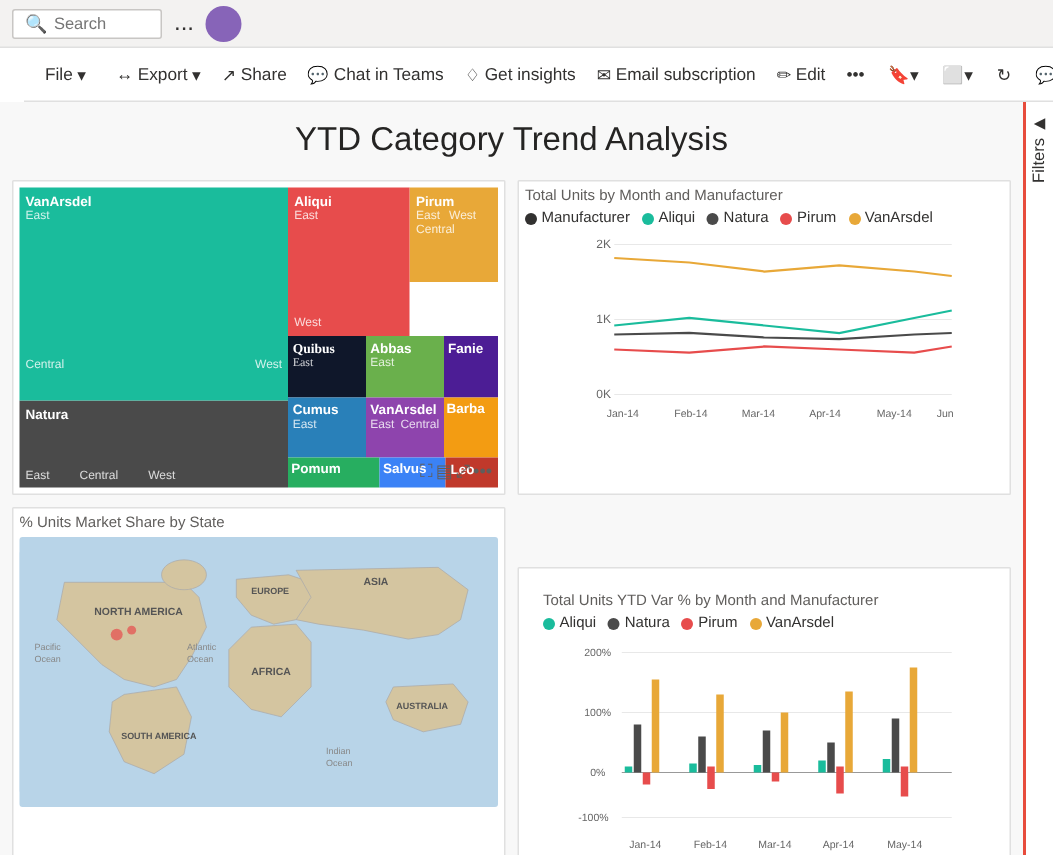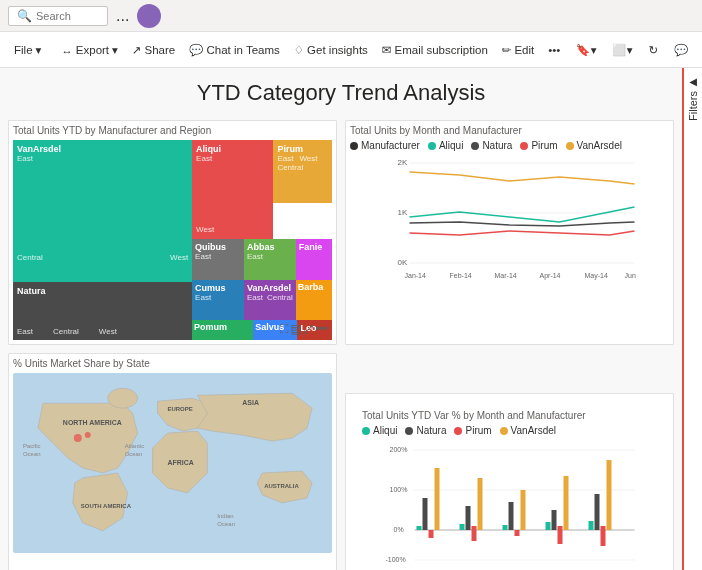--- a/index.html
+++ b/index.html
@@ -18,21 +18,21 @@
       border: 1px solid #c8c6c4; border-radius: 2px; padding: 2px 8px; gap: 4px; width: 100px;
     }
     .search-box input { border: none; outline: none; font-size: 11px; width: 70px; }
     .avatar { width: 24px; height: 24px; border-radius: 50%; background: #8764b8; }
     .more-btn { background: none; border: none; cursor: pointer; font-size: 16px; color: #323130; }
 
     
     .toolbar {
       display: flex; align-items: center; gap: 2px;
       background: #fff; border-bottom: 1px solid #e0e0e0;
-      padding: 2px 8px; height: 36px; flex-wrap: nowrap;
+      padding: 2px 8px; height: 36px; flex-wrap: nowrap; margin-left: 16px;
     }
     .toolbar-item {
       display: flex; align-items: center; gap: 3px; padding: 4px 6px;
       cursor: pointer; border-radius: 2px; font-size: 11.5px; color: #323130;
       white-space: nowrap;
     }
     .toolbar-divider { width: 1px; height: 20px; background: #e0e0e0; margin: 0 2px; }
     .toolbar-spacer { flex: 1; }
     .toolbar-right { display: flex; align-items: center; gap: 4px; }
 
@@ -71,21 +71,21 @@
     
     .tm-vanarsdel { background: #1abc9c; flex: 1.4; padding: 4px; position: relative; }
     .tm-natura { background: #4a4a4a; flex: 0.6; display: flex; flex-direction: row; }
     .tm-natura-main { flex: 1; padding: 4px; }
 
     .tm-right-col { display: flex; flex-direction: column; height: 100%; }
     .tm-aliqui { background: #e74c4c; flex: 1; padding: 4px; position: relative; }
     .tm-pirum { background: #e8a838; flex: 1; padding: 4px; font-size: 9px; }
     .tm-quibus { background: #4a7c9e; flex: 1; padding: 3px; font-size: 9px; }
     .tm-Abbas { background: #6ab04c; padding: 3px; font-size: 9px; }
-    .tm-Fanie { background: #d946ef; padding: 3px; font-size: 9px; }
+    .tm-Fanie { background: #4c1d95; padding: 3px; font-size: 9px; }
     .tm-leo { background: #c0392b; padding: 3px; font-size: 9px; }
     .tm-label { color: #fff; font-size: 9px; font-weight: 600; }
     .tm-sublabel { color: rgba(255,255,255,0.8); font-size: 8px; }
 
     
     .line-chart-container { height: 140px; position: relative; }
     .legend { display: flex; gap: 8px; margin-bottom: 2px; flex-wrap: wrap; }
     .legend-item { display: flex; align-items: center; gap: 3px; font-size: 10px; color: #323130; }
     .legend-dot { width: 8px; height: 8px; border-radius: 50%; }
 
@@ -159,21 +159,20 @@
 </div>
 
 <div class="main">
   <div class="content">
 
     <h1 class="page-title">YTD Category Trend Analysis</h1>
 
     <div class="charts-grid">
 
       <div class="chart-section" style="padding:4px;">
-        <div class="chart-title">Total Units YTD by Manufacturer and Region</div>
         <div class="treemap-container">
           <div class="treemap">
 
             <div class="tm-left">
               <div class="tm-vanarsdel">
                 <div class="tm-label">VanArsdel</div>
                 <div class="tm-sublabel">East</div>
                 <div class="tm-sublabel" style="position:absolute;bottom:20px;left:4px;">Central</div>
                 <div class="tm-sublabel" style="position:absolute;bottom:20px;right:4px;">West</div>
               </div>
@@ -203,21 +202,21 @@
                     <div class="tm-label">Pirum</div>
                     <div style="display:flex;gap:6px;">
                       <span class="tm-sublabel">East</span>
                       <span class="tm-sublabel">West</span>
                     </div>
                     <div class="tm-sublabel">Central</div>
                   </div>
                 </div>
               </div>
               <div style="flex:0.45;display:grid;grid-template-columns:1fr 1fr 0.7fr;grid-template-rows:1fr 1fr;">
-                <div class="tm-quibus" style="background:#737373;padding:3px;grid-column:1;grid-row:1;">
+                <div class="tm-quibus" style="background:#0f172a;padding:3px;grid-column:1;grid-row:1;font-family:Liberation Serif, serif;">
                   <div class="tm-label">Quibus</div>
                   <div class="tm-sublabel">East</div>
                 </div>
                 <div class="tm-Abbas">
                   <div class="tm-label">Abbas</div>
                   <div class="tm-sublabel">East</div>
                 </div>
                 <div class="tm-Fanie">
                   <div class="tm-label">Fanie</div>
                 </div>

